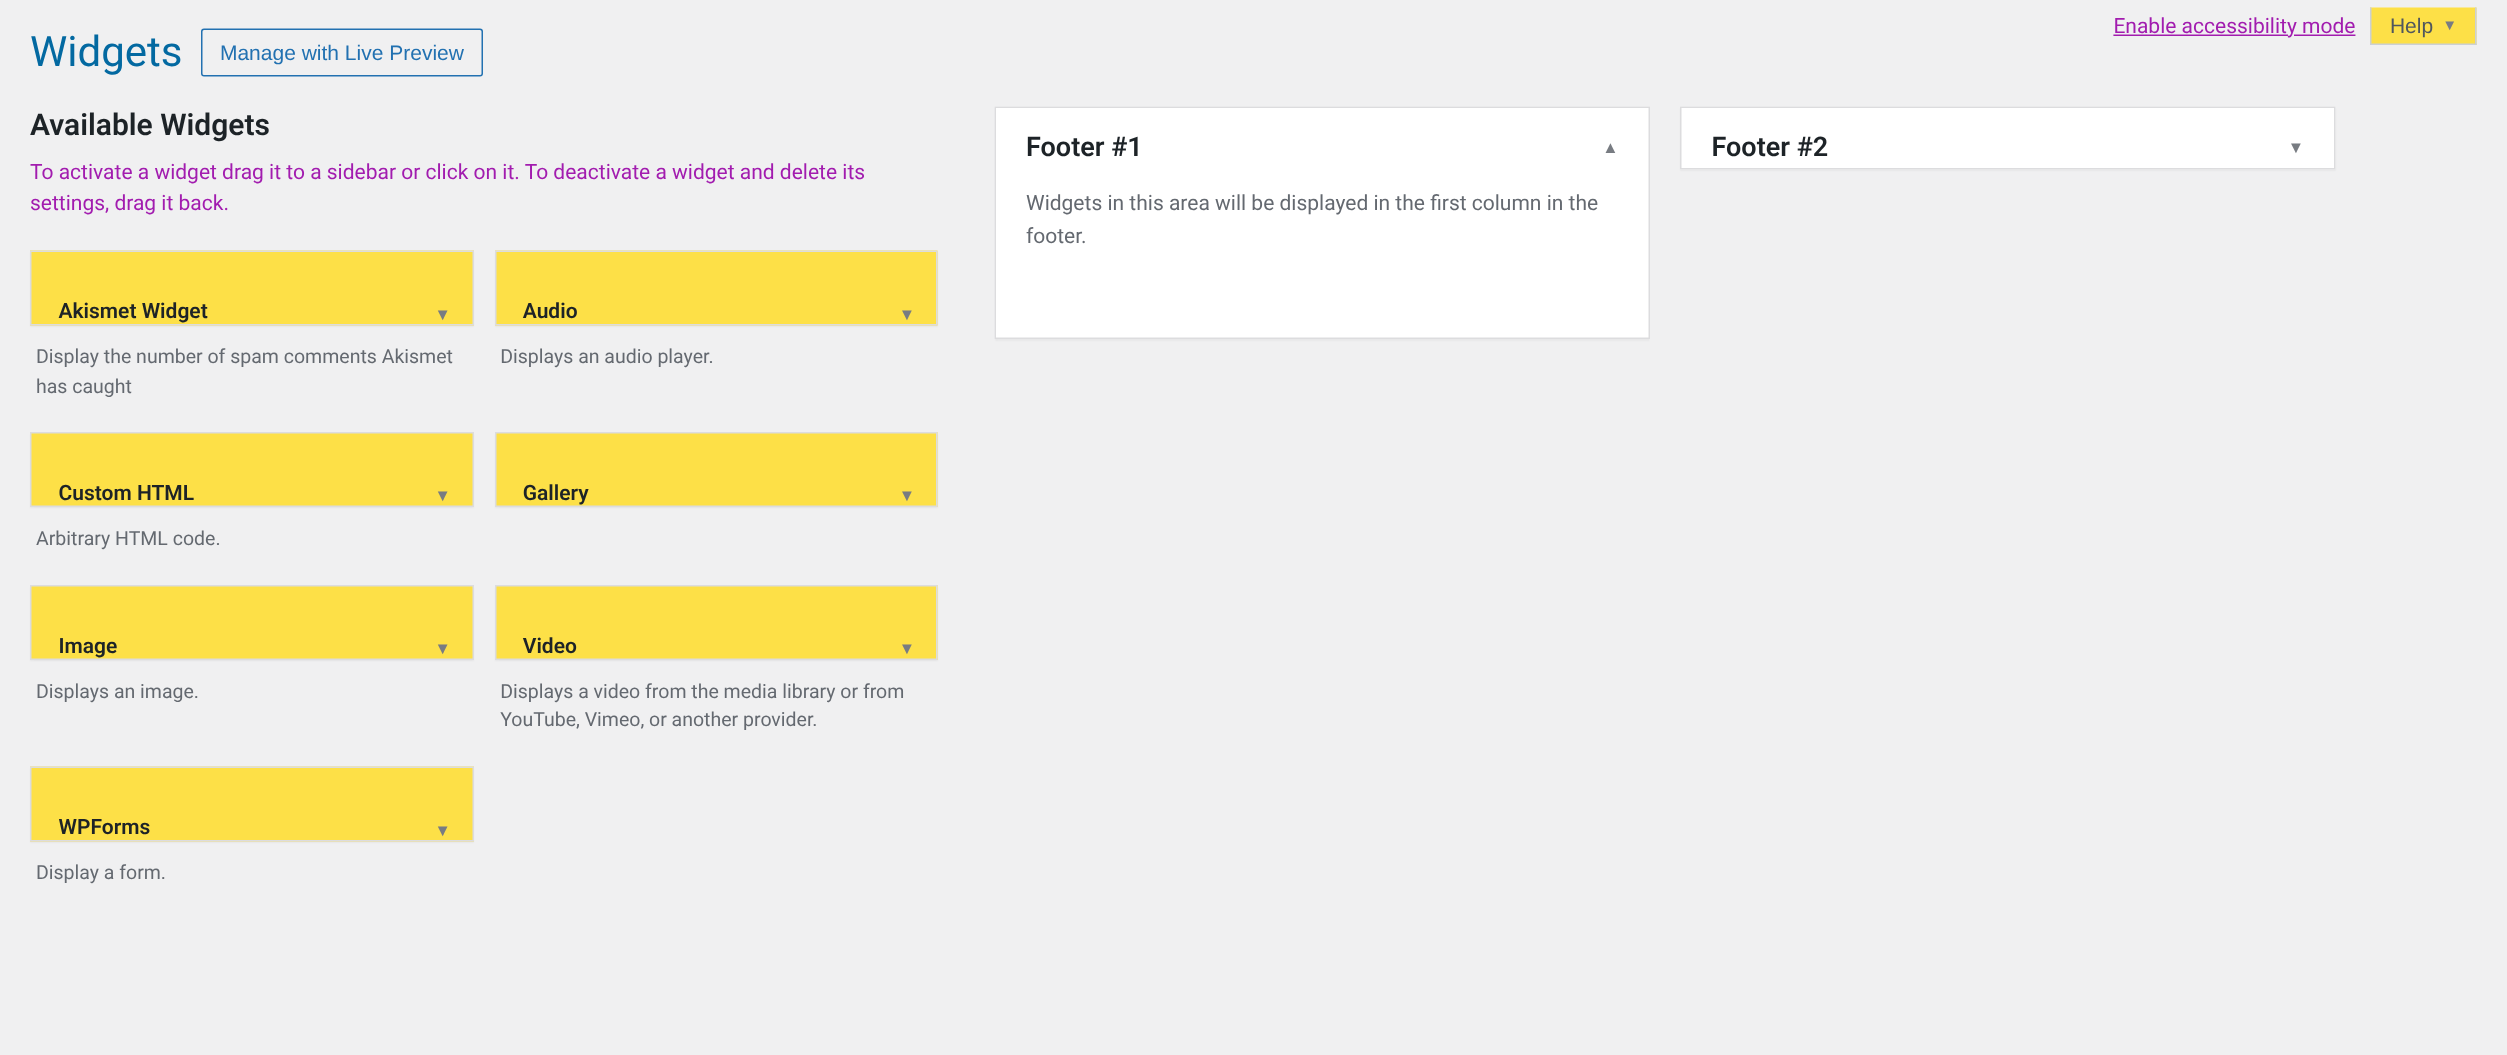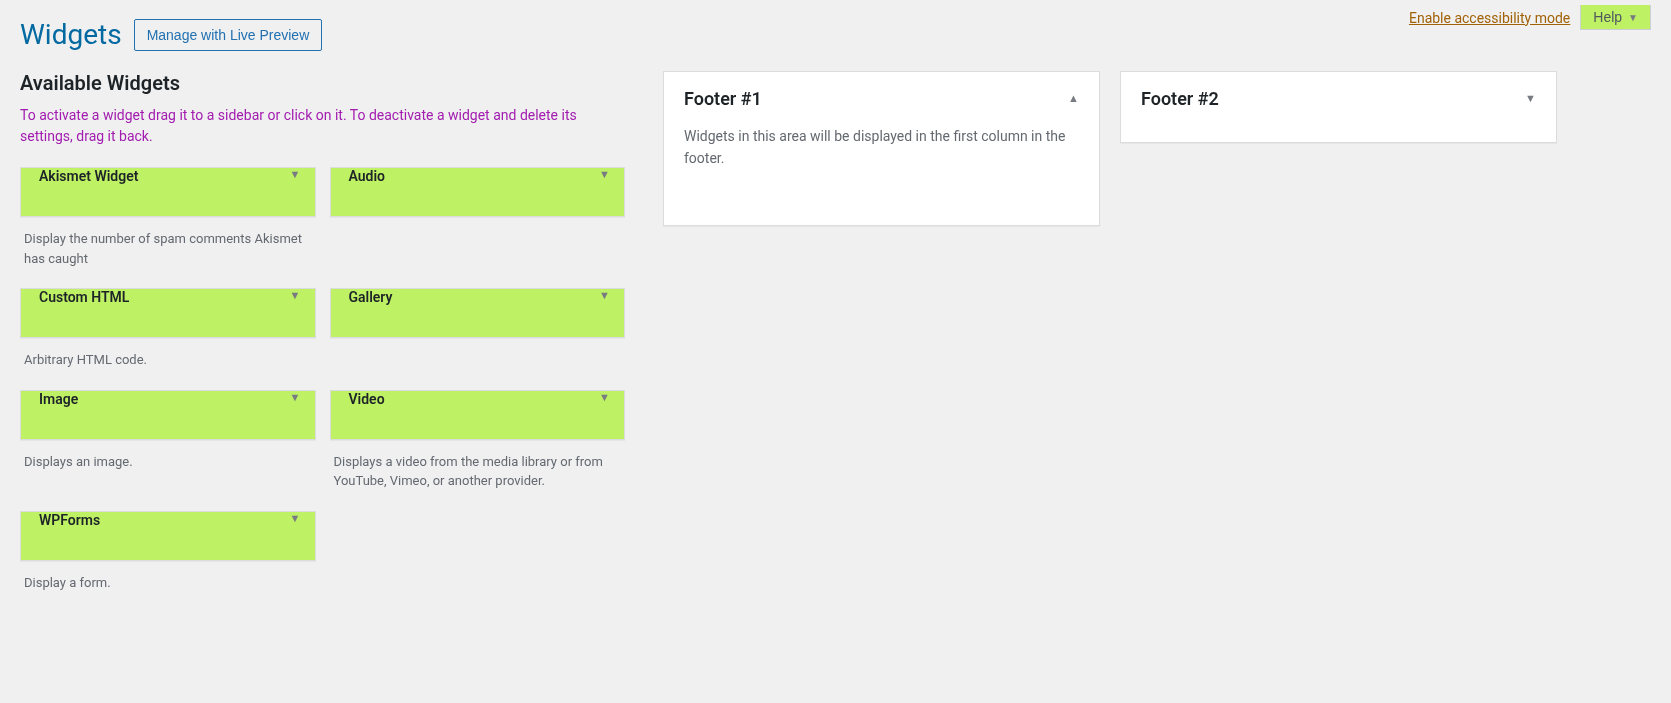--- a/index.html
+++ b/index.html
@@ -13,30 +13,30 @@
     min-height: 703px;
   }
   .top-links {
     display: flex;
     justify-content: flex-end;
     align-items: center;
     gap: 10px;
     padding: 5px 0 0 0;
   }
   .top-links a {
-    color: #a16207;
+    color: #a21caf;
     text-decoration: underline;
     font-size: 14px;
     text-align: center;
   }
   .help-btn {
     display: inline-flex;
     align-items: center;
     gap: 6px;
-    background: #bef264;
+    background: #fde047;
     border: 1px solid #ccd0d4;
     color: #50575e;
     padding: 4px 12px;
     font-size: 14px;
     border-top: none;
   }
   .help-btn .tri { font-size: 10px; color: #787c82; }
   .heading-row {
     display: flex;
     align-items: center;
@@ -76,26 +76,26 @@
     margin-bottom: 20px;
   }
   .grid {
     display: grid;
     grid-template-columns: 1fr 1fr;
     column-gap: 14px;
     row-gap: 20px;
   }
   .grid-full { grid-column: 1 / 2; }
   .widget-box {
-    background: #bef264;
+    background: #fde047;
     border: 1px solid #dcdcde;
     box-shadow: 0 1px 1px rgba(0,0,0,.04);
     height: 50px;
     display: flex;
-    align-items: flex-start;
+    align-items: flex-end;
     justify-content: space-between;
     padding: 0 14px 0 18px;
   }
   .widget-box .wtitle {
     font-weight: 600;
     font-size: 14px;
     color: #1d2327;
   }
   .widget-box .tri, .area-head .tri {
     color: #787c82;
@@ -125,21 +125,21 @@
     font-size: 18px;
     color: #1d2327;
     text-align: right;
   }
   .area-body {
     padding: 0 20px 55px 20px;
     color: #646970;
     font-size: 14px;
     line-height: 1.6;
   }
-  .area.collapsed { height: 72px; }
+  .area.collapsed { height: 42px; }
 </style>
 </head>
 <body>
 
 <div class="top-links">
   <a href="#">Enable accessibility mode</a>
   <button class="help-btn">
     <span>Help</span>
     <span class="tri">▼</span>
   </button>
@@ -164,20 +164,21 @@
           <span class="tri">▼</span>
         </div>
         <div class="widget-desc">Display the number of spam comments Akismet has caught</div>
       </div>
 
       <div>
         <div class="widget-box">
           <span class="wtitle">Audio</span>
           <span class="tri">▼</span>
         </div>
+        <div class="widget-desc">Displays an audio player.</div>
       </div>
 
       <div>
         <div class="widget-box">
           <span class="wtitle">Custom HTML</span>
           <span class="tri">▼</span>
         </div>
         <div class="widget-desc">Arbitrary HTML code.</div>
       </div>
 

